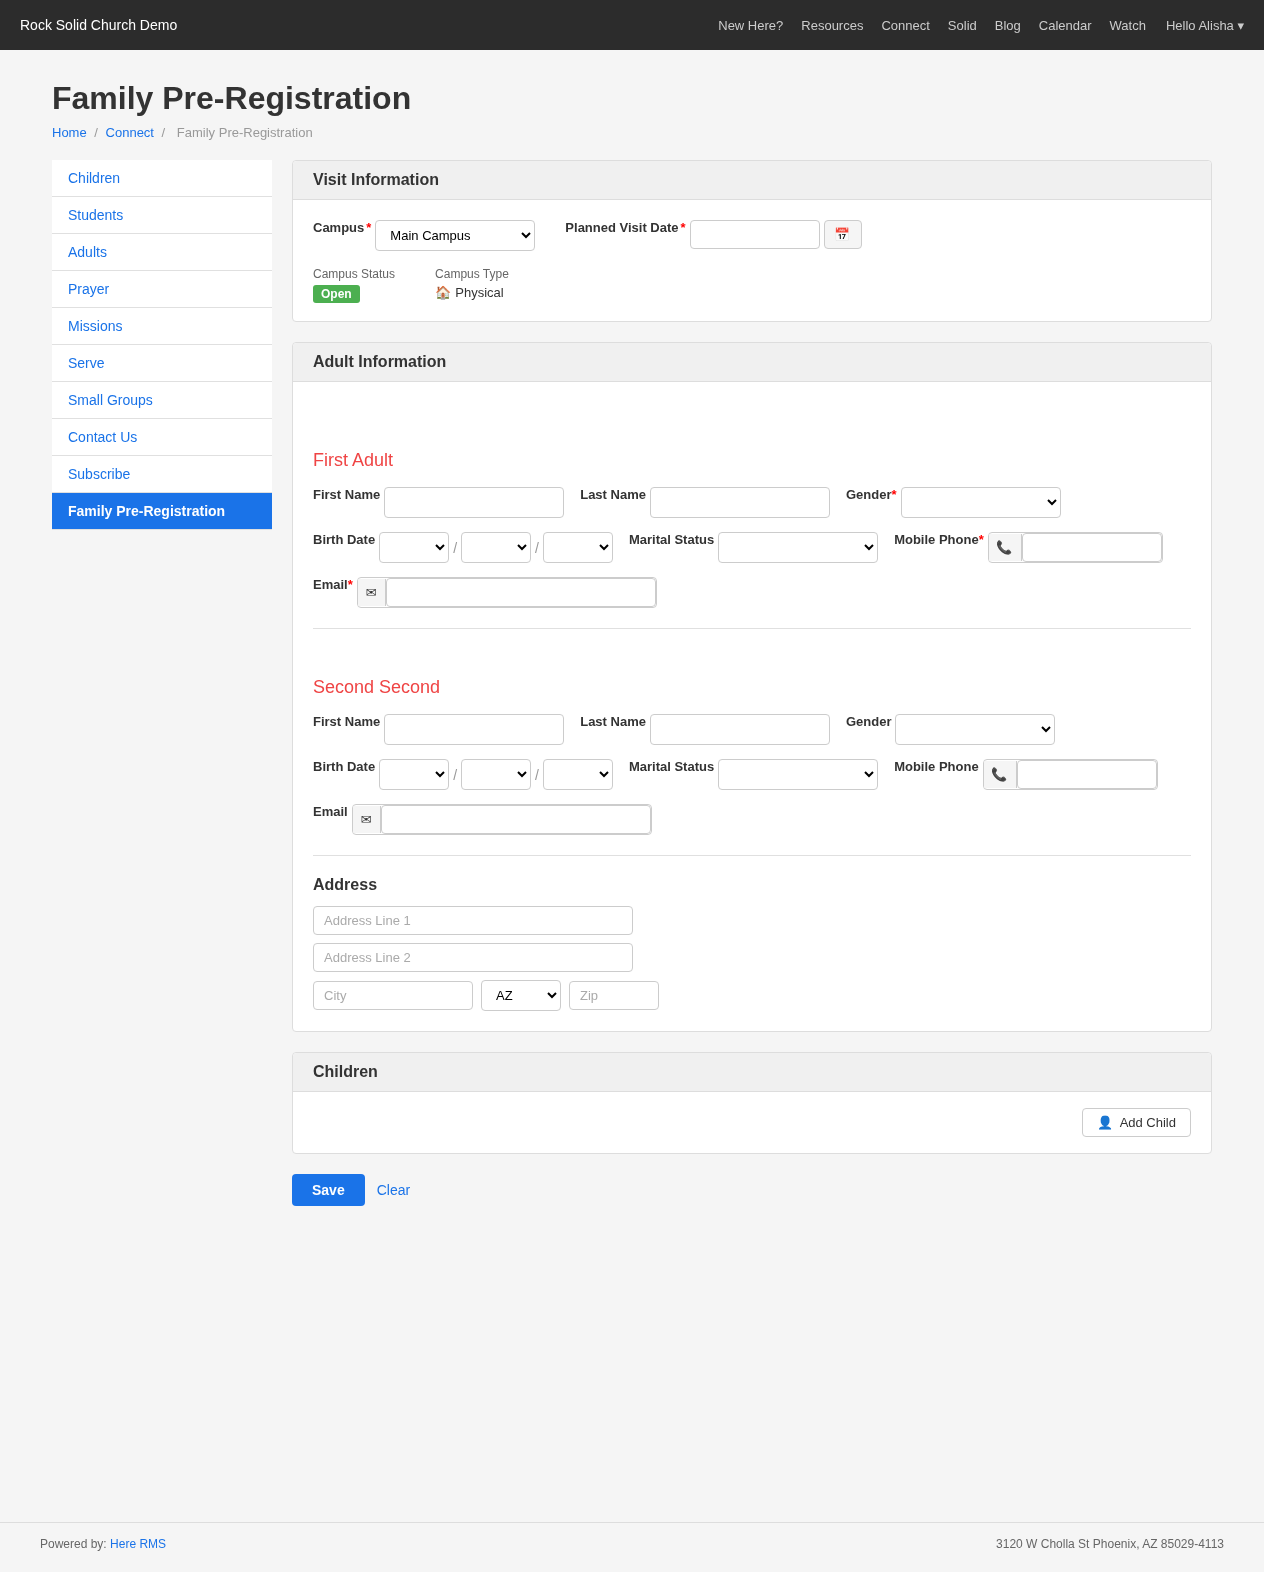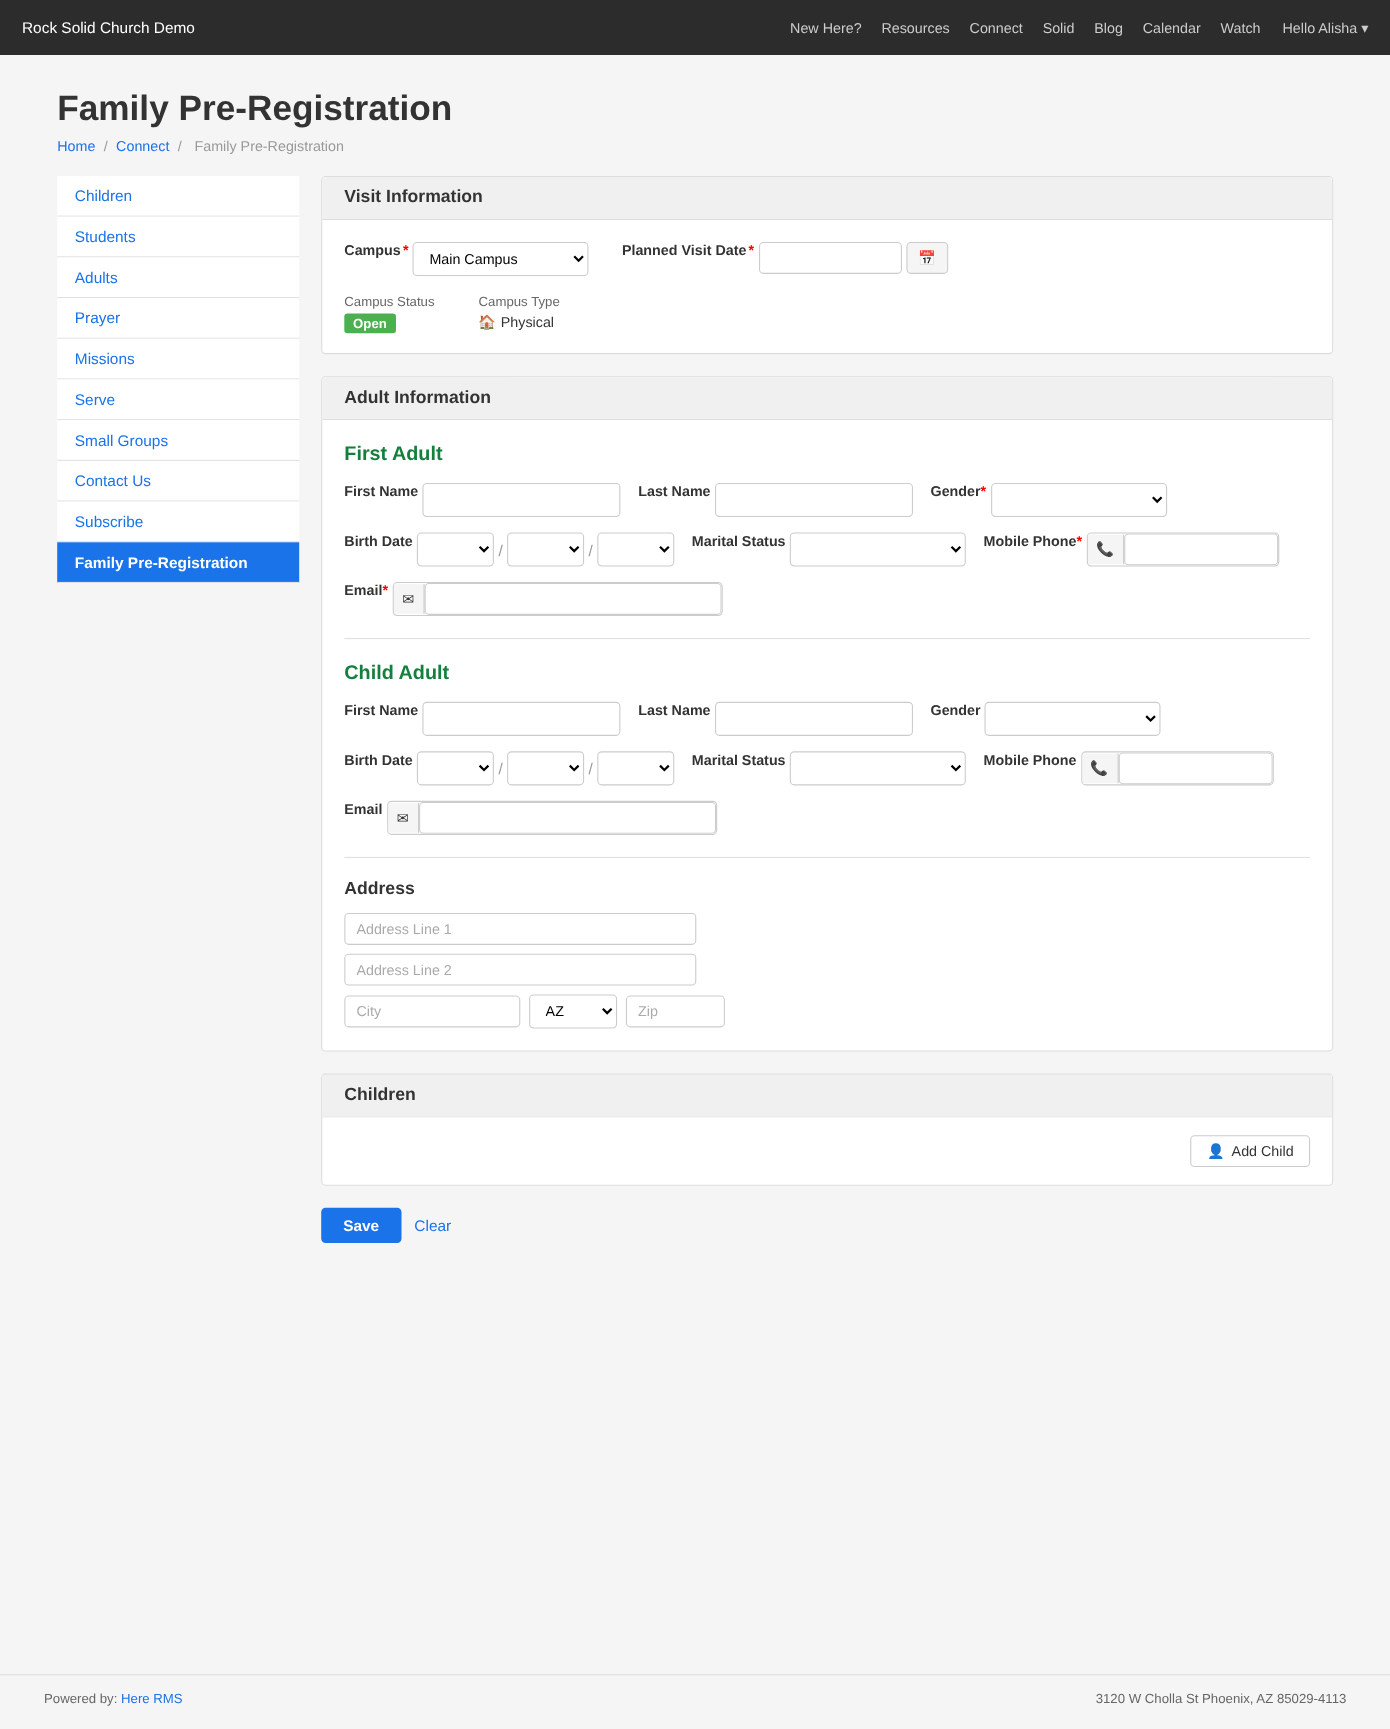--- a/index.html
+++ b/index.html
@@ -110,21 +110,21 @@
       background: #4caf50;
       color: #fff;
       padding: 2px 8px;
       border-radius: 3px;
       font-size: 12px;
       font-weight: bold;
     }
     .campus-type-val { font-size: 13px; display: flex; align-items: center; gap: 4px; }
 
     
-    .adult-title { font-size: 18px; font-weight: bold; margin-bottom: 16px; color: #15803d; }
+    .adult-title { font-size: 18px; font-weight: normal; margin-bottom: 16px; color: #ef4444; margin-top: 48px; }
     .form-row { display: flex; gap: 16px; margin-bottom: 14px; flex-wrap: wrap; }
     .form-field { display: flex; flex-direction: row; gap: 4px; justify-content: center; }
     .form-field label { font-size: 13px; font-weight: bold; color: #333; }
     .form-field label .req { color: red; }
     input[type="text"], input[type="email"] {
       border: 1px solid #ccc;
       border-radius: 4px;
       padding: 6px 10px;
       font-size: 13px;
     }
@@ -366,21 +366,21 @@
               <label><span>Email</span><span class="req">*</span></label>
               <div class="email-wrap">
                 <span class="email-icon">✉</span>
                 <input type="email" class="email-input" style="">
               </div>
             </div>
           </div>
 
           <hr class="section-divider">
 
-          <div class="adult-title">Child Adult</div>
+          <div class="adult-title">Second Second</div>
 
           <div class="form-row">
             <div class="form-field">
               <label><span>First Name</span></label>
               <input type="text" class="w180" style="">
             </div>
             <div class="form-field">
               <label><span>Last Name</span></label>
               <input type="text" class="w180" style="">
             </div>

